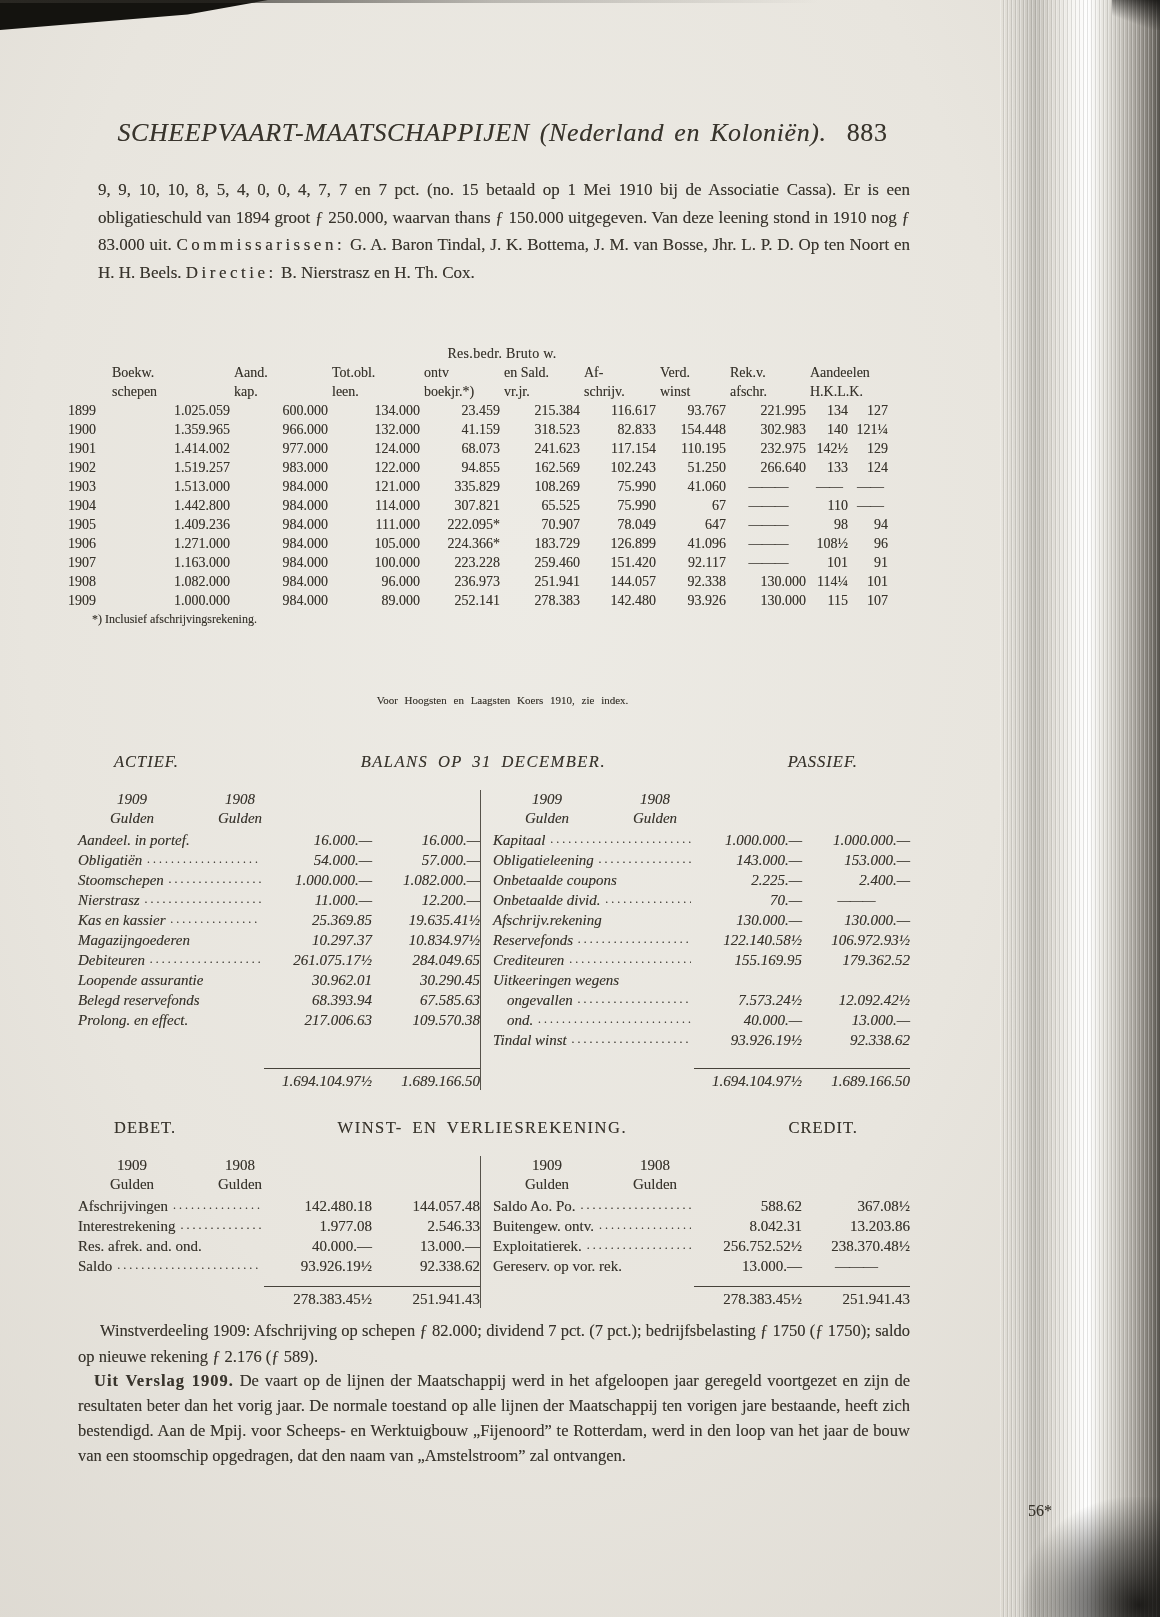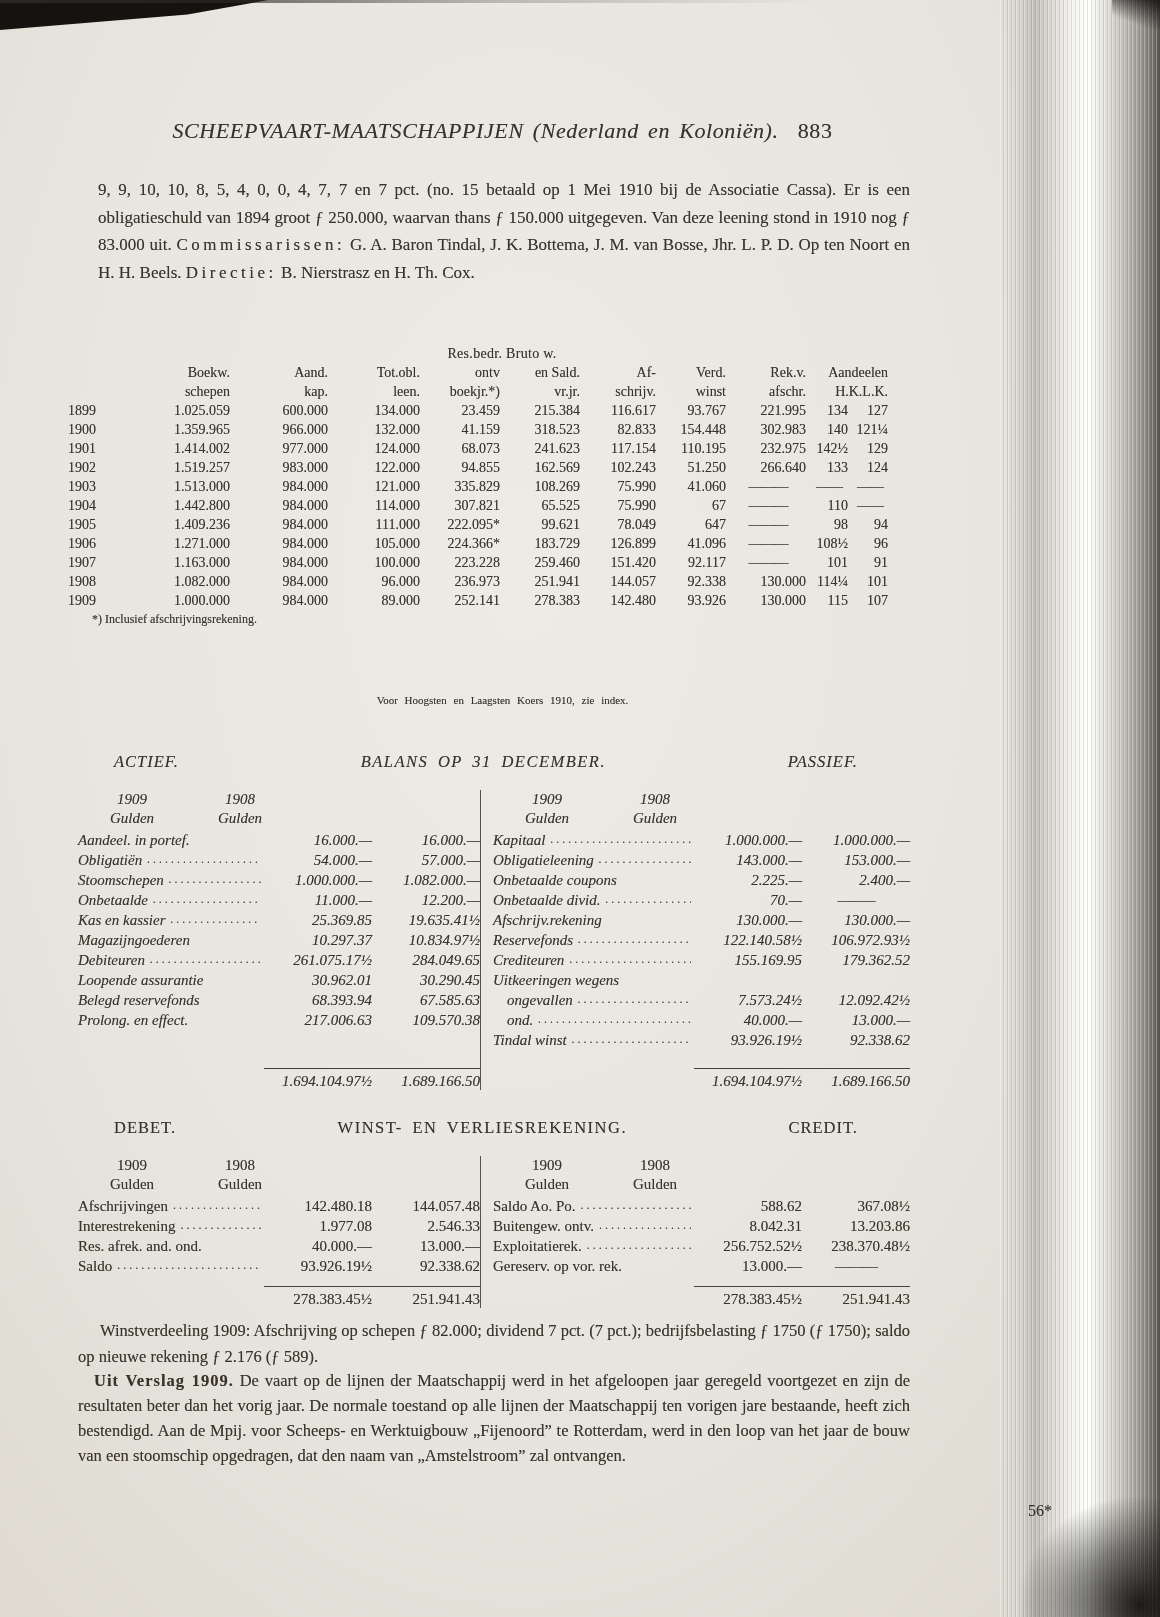--- a/index.html
+++ b/index.html
@@ -18,31 +18,31 @@
   .book-edge{position:absolute;top:0;right:0;width:160px;height:1617px;
     background:
       repeating-linear-gradient(90deg, rgba(255,255,255,.28) 0 1px, rgba(0,0,0,0) 1px 3px, rgba(60,58,54,.14) 3px 4px),
       linear-gradient(90deg, rgba(233,230,223,0) 0%, #d8d5ce 12%, #c2bfb8 22%, #dcd9d2 32%, #f5f4f0 45%, #ffffff 55%, #e5e3dd 65%, #c7c4bd 76%, #a39f98 86%, #7e7a73 94%, #57544e 100%);}
   .edge-top{position:absolute;top:0;right:0;width:48px;height:30px;
     background:linear-gradient(200deg,#1c1b19,rgba(28,27,25,0) 70%);}
   .smudge-br{position:absolute;right:0;bottom:0;width:140px;height:120px;
     background:radial-gradient(ellipse at 85% 90%, rgba(15,14,12,.9) 0%, rgba(15,14,12,.45) 40%, transparent 72%);}
   
   .title{position:absolute;left:0;top:118px;width:1005px;text-align:center;
-    font-style:italic;font-size:22px;letter-spacing:.6px;word-spacing:3px;}
+    font-style:italic;font-size:26px;letter-spacing:.6px;word-spacing:3px;}
   .title .pgnum{font-style:normal;margin-left:10px;}
   
   .intro{position:absolute;left:98px;top:176px;width:812px;margin:0;
     font-size:17px;line-height:27.5px;text-align:justify;}
   .sperr{letter-spacing:3.5px;}
   
   .hist{position:absolute;left:62px;top:344px;width:828px;border-collapse:collapse;table-layout:fixed;
     font-size:14px;}
   .hist th,.hist td{padding:0 2px;font-weight:normal;white-space:nowrap;line-height:19px;}
-  .hist thead th{text-align:right;}
+  .hist thead th{text-align:left;}
   .hist .span-hdr{text-align:center;letter-spacing:.3px;}
   .hist tbody td{text-align:right;}
   .hist tbody td.yr{text-align:left;padding-left:6px;}
   .hist tbody td.dash{text-align:center;letter-spacing:-1px;color:#4a463e;}
   .footnote{position:absolute;left:92px;top:612px;font-size:12px;}
   .koers{position:absolute;left:0;top:694px;width:1005px;text-align:center;font-size:11px;word-spacing:4px;}
   
   .sec{position:absolute;left:78px;width:832px;}
   .sec-head{display:flex;justify-content:space-between;padding:0 52px 0 36px;
     font-size:16.5px;letter-spacing:1px;}
@@ -206,21 +206,21 @@
           <td class="dash">———</td>
           <td>110</td>
           <td class="dash">——</td>
         </tr>
         <tr>
           <td class="yr">1905</td>
           <td>1.409.236</td>
           <td>984.000</td>
           <td>111.000</td>
           <td>222.095*</td>
-          <td>99.621</td>
+          <td>70.907</td>
           <td>78.049</td>
           <td>647</td>
           <td class="dash">———</td>
           <td>98</td>
           <td>94</td>
         </tr>
         <tr>
           <td class="yr">1906</td>
           <td>1.271.000</td>
           <td>984.000</td>
@@ -304,21 +304,21 @@
               <span class="fin-val">54.000.—</span>
               <span class="fin-val">57.000.—</span>
             </div>
             <div class="fin-row">
               <span class="fin-label">Stoomschepen</span>
               <span class="leader"></span>
               <span class="fin-val">1.000.000.—</span>
               <span class="fin-val">1.082.000.—</span>
             </div>
             <div class="fin-row">
-              <span class="fin-label">Onbetaalde</span>
+              <span class="fin-label">Nierstrasz</span>
               <span class="leader"></span>
               <span class="fin-val">11.000.—</span>
               <span class="fin-val">12.200.—</span>
             </div>
             <div class="fin-row">
               <span class="fin-label">Kas en kassier</span>
               <span class="leader"></span>
               <span class="fin-val">25.369.85</span>
               <span class="fin-val">19.635.41½</span>
             </div>

